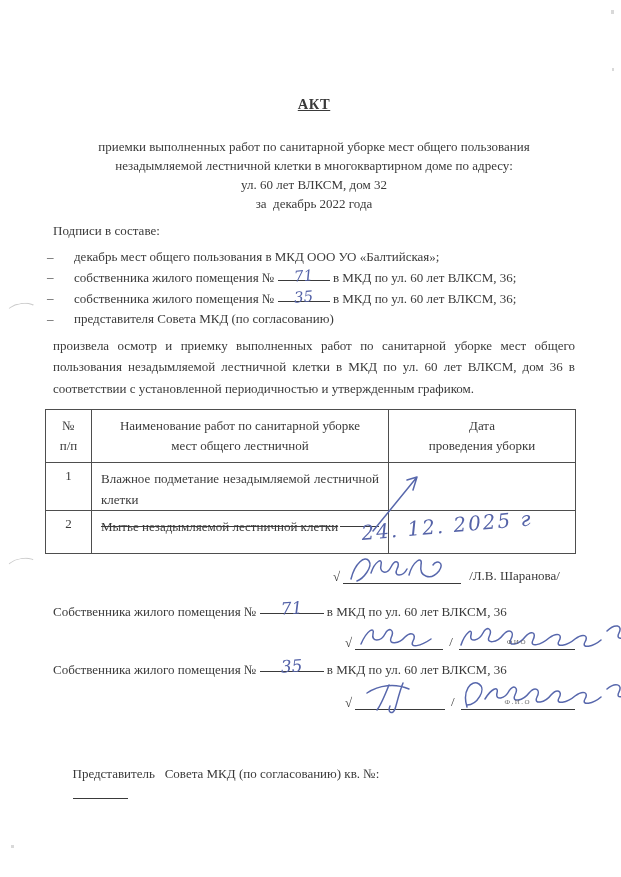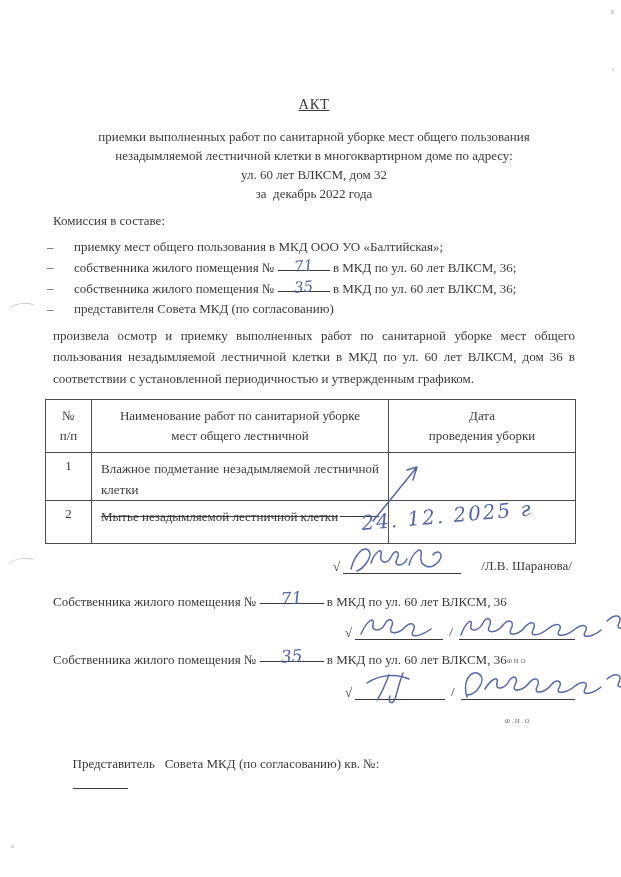--- a/index.html
+++ b/index.html
@@ -3,23 +3,23 @@
 <meta charset="utf-8">
 <style>
   html,body{margin:0;padding:0;background:#ffffff;}
   .page{
     position:relative;width:621px;height:877px;overflow:hidden;
     background:#ffffff;color:#3a3a3a;
     font-family:"Liberation Serif","DejaVu Serif",serif;
     font-size:13px;
   }
   .content{padding:96px 46px 0 53px;}
-  .title{text-align:center;font-weight:normal;font-size:14.5px;letter-spacing:.6px;}
+  .title{text-align:center;font-weight:bold;font-size:14.5px;letter-spacing:.6px;}
   .title span{text-decoration:underline;}
-  .subtitle{margin-top:14px;text-align:center;line-height:19px;}
+  .subtitle{margin-top:24px;text-align:center;line-height:19px;}
   .subtitle .sline{white-space:pre-wrap;}
   .commission{margin-top:7px;line-height:21px;}
   .members{margin-top:6px;}
   .member{position:relative;padding-left:21px;line-height:20px;}
   .member .dash{position:absolute;left:-6px;top:0;}
   .blank{display:inline-block;border-bottom:1px solid #3a3a3a;text-align:center;height:13px;vertical-align:baseline;}
   .blank.apt{width:52px;}
   .blank.apt-big{width:64px;}
   .blank.kv{width:55px;}
   .hw{font-family:"DejaVu Serif",serif;font-style:italic;color:#5563a8;}
@@ -48,22 +48,22 @@
   }
   .arrow-svg{position:absolute;left:318px;top:58px;overflow:visible;}
   .sig-heading{margin-top:16px;line-height:21px;}
   .sig-label{line-height:21px;}
   .mt11{margin-top:11px;} .mt17{margin-top:16px;} .mt8{margin-top:8px;} .mt32{margin-top:32px;}
   .sigrow{position:relative;display:flex;align-items:flex-end;height:18px;}
   .sigrow .check{font-size:13px;margin-right:3px;line-height:14px;}
   .uline{position:relative;display:inline-block;border-bottom:1px solid #3a3a3a;height:16px;}
   .uline svg{position:absolute;overflow:visible;}
   .sep{margin:0 6px;line-height:16px;}
-  .printed-name{margin-left:20px;line-height:17px;}
-  .fio{position:absolute;top:34px;left:50%;transform:translateX(-50%);
+  .printed-name{margin-left:8px;line-height:17px;}
+  .fio{position:absolute;top:5px;left:50%;transform:translateX(-50%);
        font-size:7px;letter-spacing:1.5px;color:#6b6b6b;white-space:nowrap;}
   .rep-label{white-space:pre-wrap;line-height:21px;}
   .artifact-arc{position:absolute;width:30px;height:16px;border:1px solid transparent;
     border-top:1.5px solid #cccccc;border-radius:50%;}
   .arc1{left:6px;top:303px;transform:rotate(-8deg);}
   .arc2{left:6px;top:558px;transform:rotate(-10deg);}
   .speck{position:absolute;background:#d9d9d9;}
   .sp1{left:611px;top:10px;width:3px;height:4px;}
   .sp2{left:612px;top:68px;width:2px;height:3px;}
   .sp3{left:11px;top:845px;width:3px;height:3px;}
@@ -86,26 +86,26 @@
       <span>АКТ</span>
     </div>
 
     <div class="subtitle">
       <div class="sline">приемки выполненных работ по санитарной уборке мест общего пользования</div>
       <div class="sline">незадымляемой лестничной клетки в многоквартирном доме по адресу:</div>
       <div class="sline">ул. 60 лет ВЛКСМ, дом 32</div>
       <div class="sline">за  декабрь 2022 года</div>
     </div>
 
-    <div class="commission">Комиссия в составе:</div>
+    <div class="commission">Подписи в составе:</div>
 
     <div class="members">
       <div class="member">
         <span class="dash">–</span>
-        <span>приемку мест общего пользования в МКД ООО УО «Балтийская»;</span>
+        <span>декабрь мест общего пользования в МКД ООО УО «Балтийская»;</span>
       </div>
       <div class="member">
         <span class="dash">–</span>
         <span>собственника жилого помещения №</span>
         <span class="blank apt"><span class="hw num">71</span></span>
         <span>в МКД по ул. 60 лет ВЛКСМ, 36;</span>
       </div>
       <div class="member">
         <span class="dash">–</span>
         <span>собственника жилого помещения №</span>

